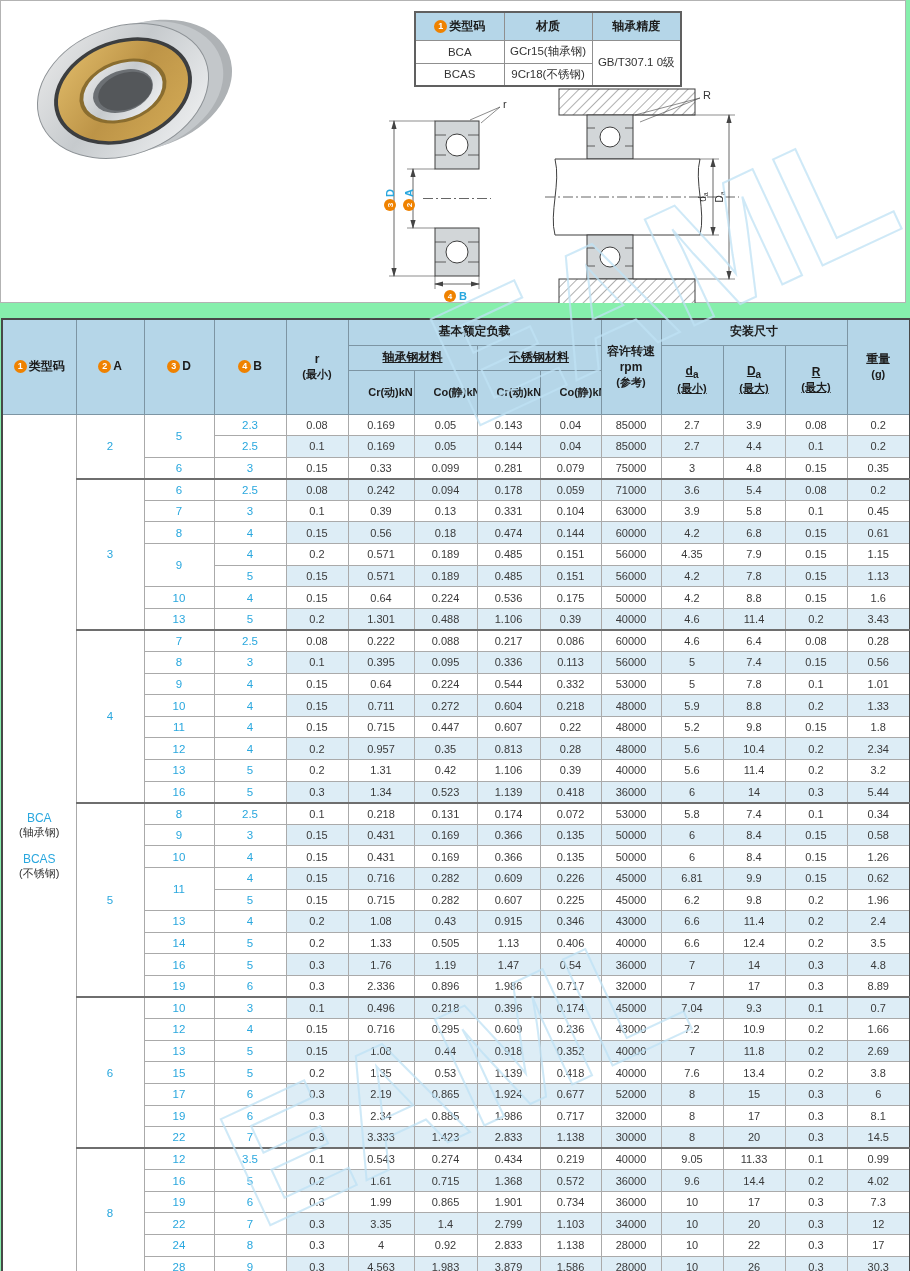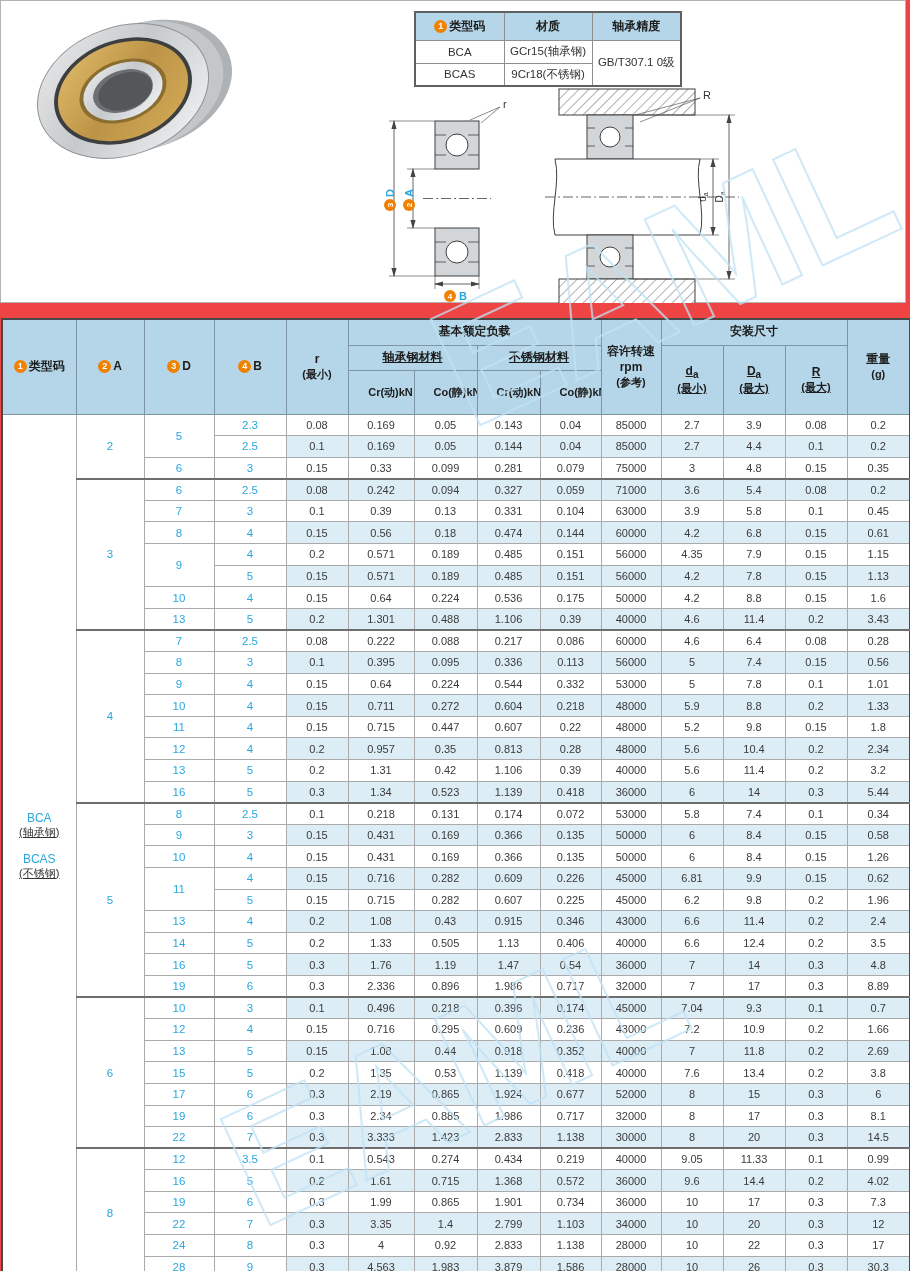--- a/index.html
+++ b/index.html
@@ -1,17 +1,17 @@
 <!DOCTYPE html>
 <html><head>
 <meta charset="utf-8">
 <style>
   * { margin:0; padding:0; box-sizing:border-box; }
   body { background:#fff; font-family:"Liberation Sans", sans-serif; }
-  #page { position:relative; width:910px; height:1271px; background:#ef4444; overflow:hidden; }
+  #page { position:relative; width:910px; height:1271px; background:#86efac; overflow:hidden; }
 
   
   .top-panel { position:absolute; left:0; top:0; width:906px; height:303px; background:#fff;
                border:1px solid #b3b3b3; }
   .photo { position:absolute; left:18px; top:8px; width:220px; height:165px; }
 
   
   .info { position:absolute; left:413px; top:10px; border-collapse:collapse; table-layout:fixed;
           border:2px solid #606060; }
   .info th, .info td { border:1px solid #8f8f8f; text-align:center; vertical-align:middle; padding:0 4px; }
@@ -40,21 +40,21 @@
   .spec thead tr.h2 th { height:25px;text-decoration:underline; }
   .spec thead tr.h3 th { height:44px; font-size:11px;padding-left:19px; }
   .spec tbody td { height:21.6px; font-size:11px; color:#3a3a3a; background:#fff; border-color:#aaaaaa; }
   .spec tbody td.idv { color:#29a7de; font-size:11.5px; }
   .spec tbody tr.stripe td.dv { background:#ddedf6; }
   .spec tbody tr.gend td { border-bottom:2px solid #6e6e6e; }
   .spec tbody td.a-cell { border-bottom:2px solid #6e6e6e; }
   .spec tbody td.type-cell { background:#fff; }
   .type-cell .code { color:#29a7de; font-size:12px; }
   .type-cell .code2 { margin-top:12px; }
-  .type-cell .code-note { color:#333; font-size:11px;text-decoration:underline; }
+  .type-cell .code-note { color:#333; font-size:11px; }
 
   
   .wm { position:absolute; left:0; top:0; pointer-events:none; z-index:9; }
 </style>
 </head>
 <body>
 
 <div id="page">
 
   <div class="top-panel">
@@ -294,21 +294,21 @@
           <td class="dv">0.15</td>
           <td class="dv">0.35</td>
         </tr>
         <tr class="stripe">
           <td class="idv a-cell" rowspan="7">3</td>
           <td class="idv d-cell">6</td>
           <td class="idv b-cell">2.5</td>
           <td class="dv">0.08</td>
           <td class="dv">0.242</td>
           <td class="dv">0.094</td>
-          <td class="dv">0.327</td>
+          <td class="dv">0.178</td>
           <td class="dv">0.059</td>
           <td class="dv">71000</td>
           <td class="dv">3.6</td>
           <td class="dv">5.4</td>
           <td class="dv">0.08</td>
           <td class="dv">0.2</td>
         </tr>
         <tr class="">
           <td class="idv d-cell">7</td>
           <td class="idv b-cell">3</td>

